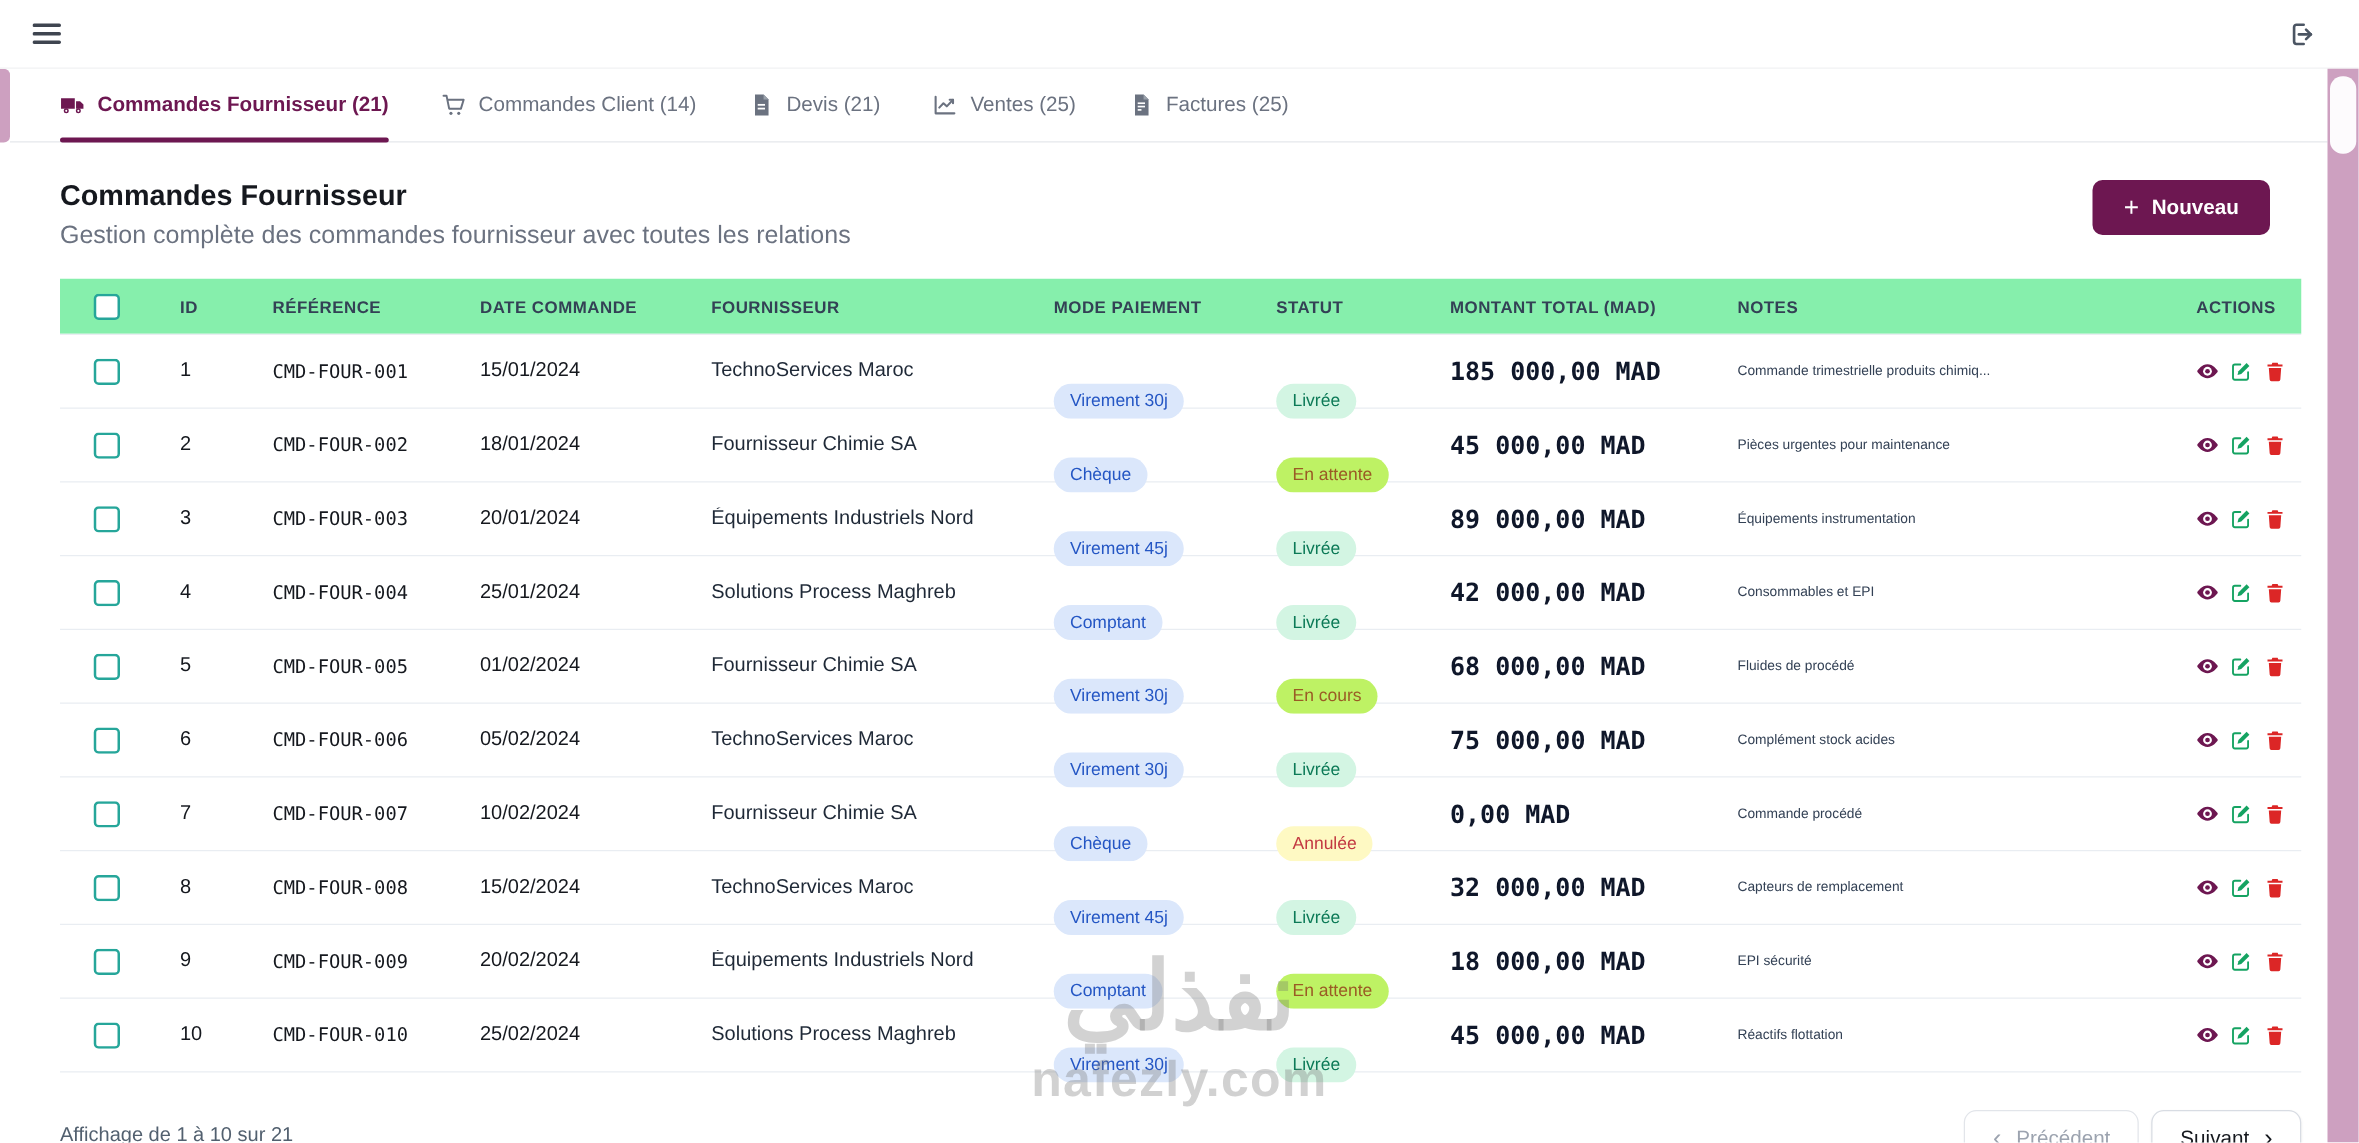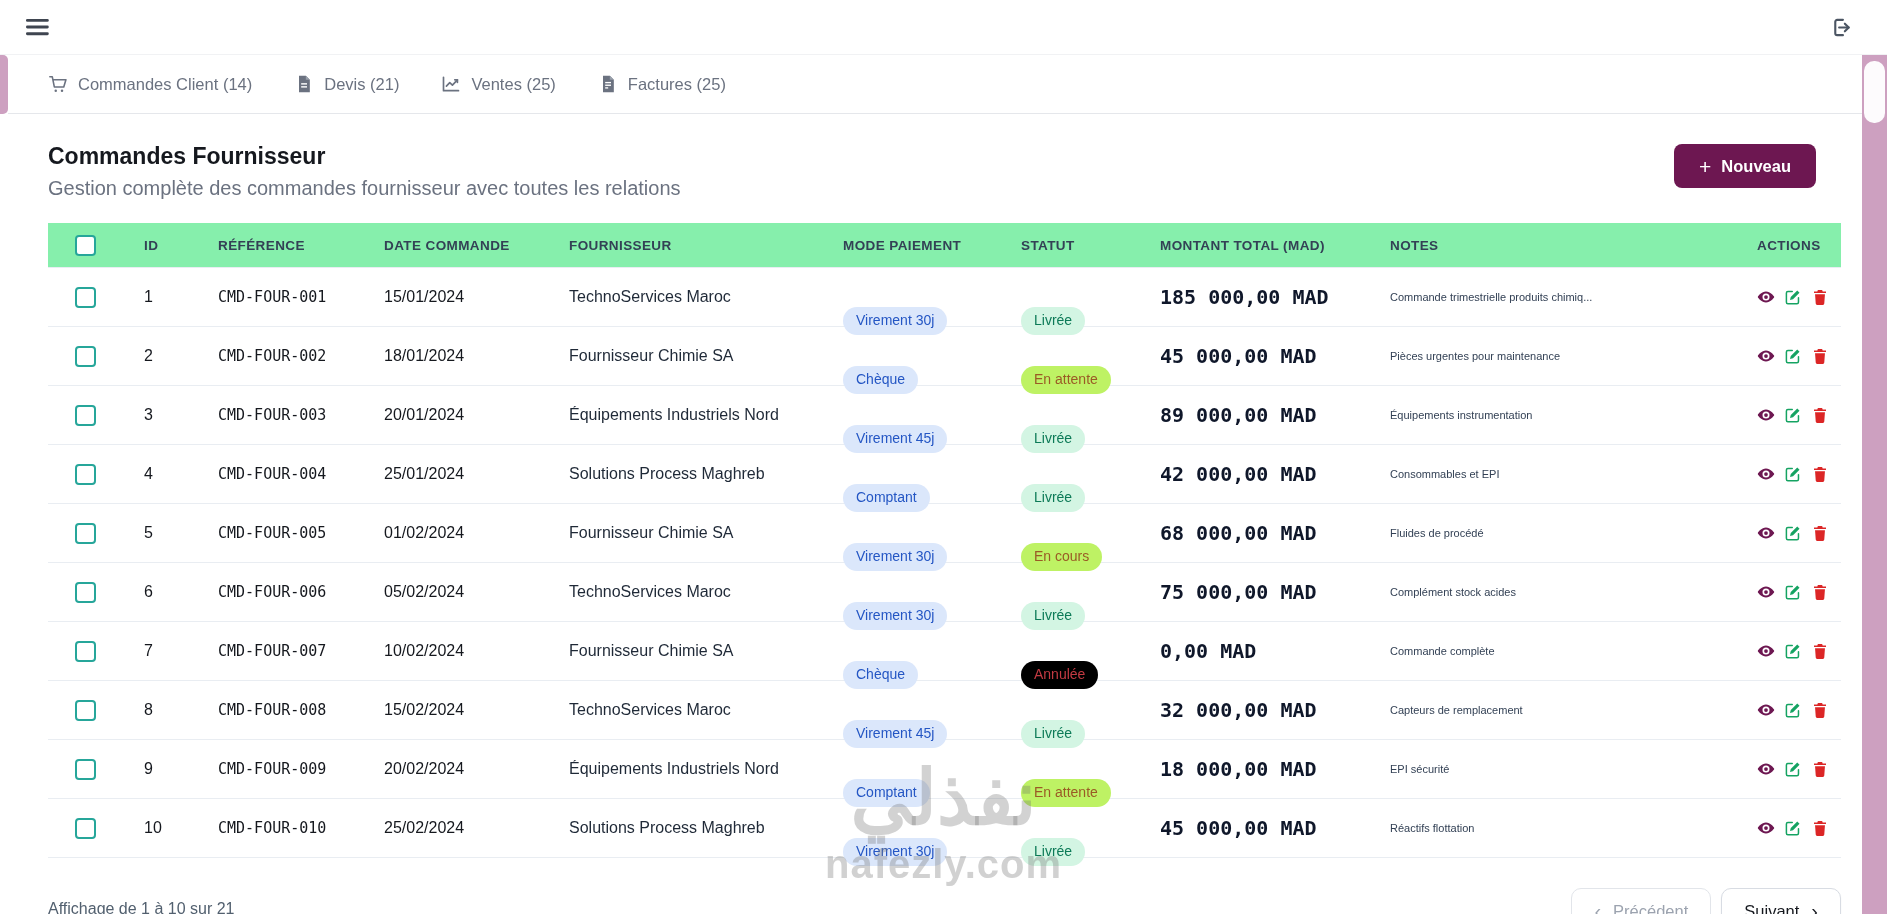--- a/index.html
+++ b/index.html
@@ -66,21 +66,21 @@
   .cell-date{ color:#15181e; }
   .cell-fournisseur{ color:#1f2937; }
   .cell-montant{ font-family:"DejaVu Sans Mono","Liberation Mono",monospace; font-weight:700;
     font-size:20px; color:#0f172a; }
   .cell-notes{ color:#334155; font-size:11px; text-overflow:ellipsis; }
 
   .pill{ display:inline-block; padding:5px 13px; border-radius:9999px; font-size:14px; line-height:1.25;margin-top:48px; }
   .pill-blue{ background:#dbe7fb; color:#2456c4; }
   .pill-green{ background:#d3f5e3; color:#0c7a57; }
   .pill-yellow{ background:#bef264; color:#9a5b25; }
-  .pill-red{ background:#000000; color:#c33a42;text-align:right; }
+  .pill-red{ background:#fef9c3; color:#c33a42;text-align:right; }
 
   .cell-actions{ display:flex; gap:9px; align-items:center; }
   .act{ width:18px; height:18px; cursor:pointer; display:inline-flex; }
   .act svg{ width:100%; height:100%; }
   .act-view{ color:var(--accent); }
   .act-edit{ color:#15a362; }
   .act-delete{ color:#dc2626; }
 
   
   .tfoot{ margin:0 0 0 48px; width:1793px; display:flex; justify-content:space-between;
@@ -121,20 +121,33 @@
         <path d="M13.5 4H7.5a2 2 0 0 0-2 2v12a2 2 0 0 0 2 2h6"></path>
         <path d="M15.5 8l4 4-4 4"></path>
         <path d="M19.5 12H9.5"></path>
       </svg>
   </span>
 </div>
 
 <div class="left-sliver"></div>
 
 <div class="tabsbar" id="tabsbar">
+    <div class="tab active">
+      <span class="t-icon">
+        <svg viewBox="0 0 24 24" fill="currentColor">
+          <path d="M1 5.5h13.2v10H1z"></path>
+          <path d="M15.4 8.3h3.8l3.3 3.2v4h-7.1z"></path>
+          <circle cx="6" cy="17.6" r="2.4"></circle>
+          <circle cx="17.6" cy="17.6" r="2.4"></circle>
+          <circle cx="6" cy="17.6" r="1" fill="#fff"></circle>
+          <circle cx="17.6" cy="17.6" r="1" fill="#fff"></circle>
+        </svg>
+      </span>
+      <span>Commandes Fournisseur (21)</span>
+    </div>
     <div class="tab">
       <span class="t-icon">
         <svg viewBox="0 0 24 24" fill="none" stroke="currentColor" stroke-width="1.9" stroke-linecap="round" stroke-linejoin="round">
           <path d="M2.2 3.2h2.9l2.5 12.3h11.3l2.6-8.6H6"></path>
           <circle cx="9.3" cy="20" r="1.5" fill="currentColor" stroke="none"></circle>
           <circle cx="16.8" cy="20" r="1.5" fill="currentColor" stroke="none"></circle>
         </svg>
       </span>
       <span>Commandes Client (14)</span>
     </div>
@@ -410,21 +423,21 @@
           <div class="cell-check">
             <div class="checkbox"></div>
           </div>
           <div class="cell-id">7</div>
           <div class="mono">CMD-FOUR-007</div>
           <div class="cell-date">10/02/2024</div>
           <div class="cell-fournisseur">Fournisseur Chimie SA</div>
           <div><span class="pill pill-blue">Chèque</span></div>
           <div><span class="pill pill-red">Annulée</span></div>
           <div class="cell-montant">0,00 MAD</div>
-          <div class="cell-notes">Commande complète</div>
+          <div class="cell-notes">Commande procédé</div>
           <div class="cell-actions">
             <span class="act act-view">
               <svg viewBox="0 0 24 24" fill="currentColor">
                 <path d="M12 4.6C6.1 4.6 2 10.3 1.3 11.3a1.3 1.3 0 0 0 0 1.5C2 13.8 6.1 19.4 12 19.4s10-5.6 10.7-6.6a1.3 1.3 0 0 0 0-1.5C22 10.3 17.9 4.6 12 4.6z"></path>
                 <circle cx="12" cy="12" r="4.7" fill="#fff"></circle>
                 <circle cx="12" cy="12" r="2.5"></circle>
               </svg>
             </span>
             <span class="act act-edit">
               <svg viewBox="0 0 24 24" fill="none" stroke="currentColor" stroke-width="2" stroke-linecap="round" stroke-linejoin="round">

